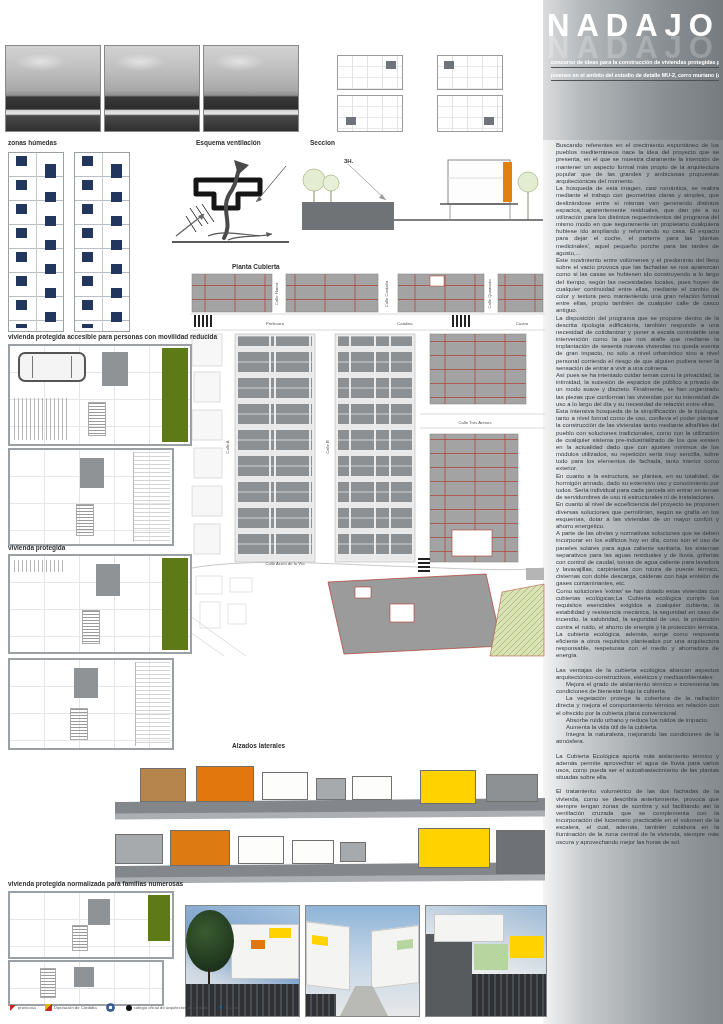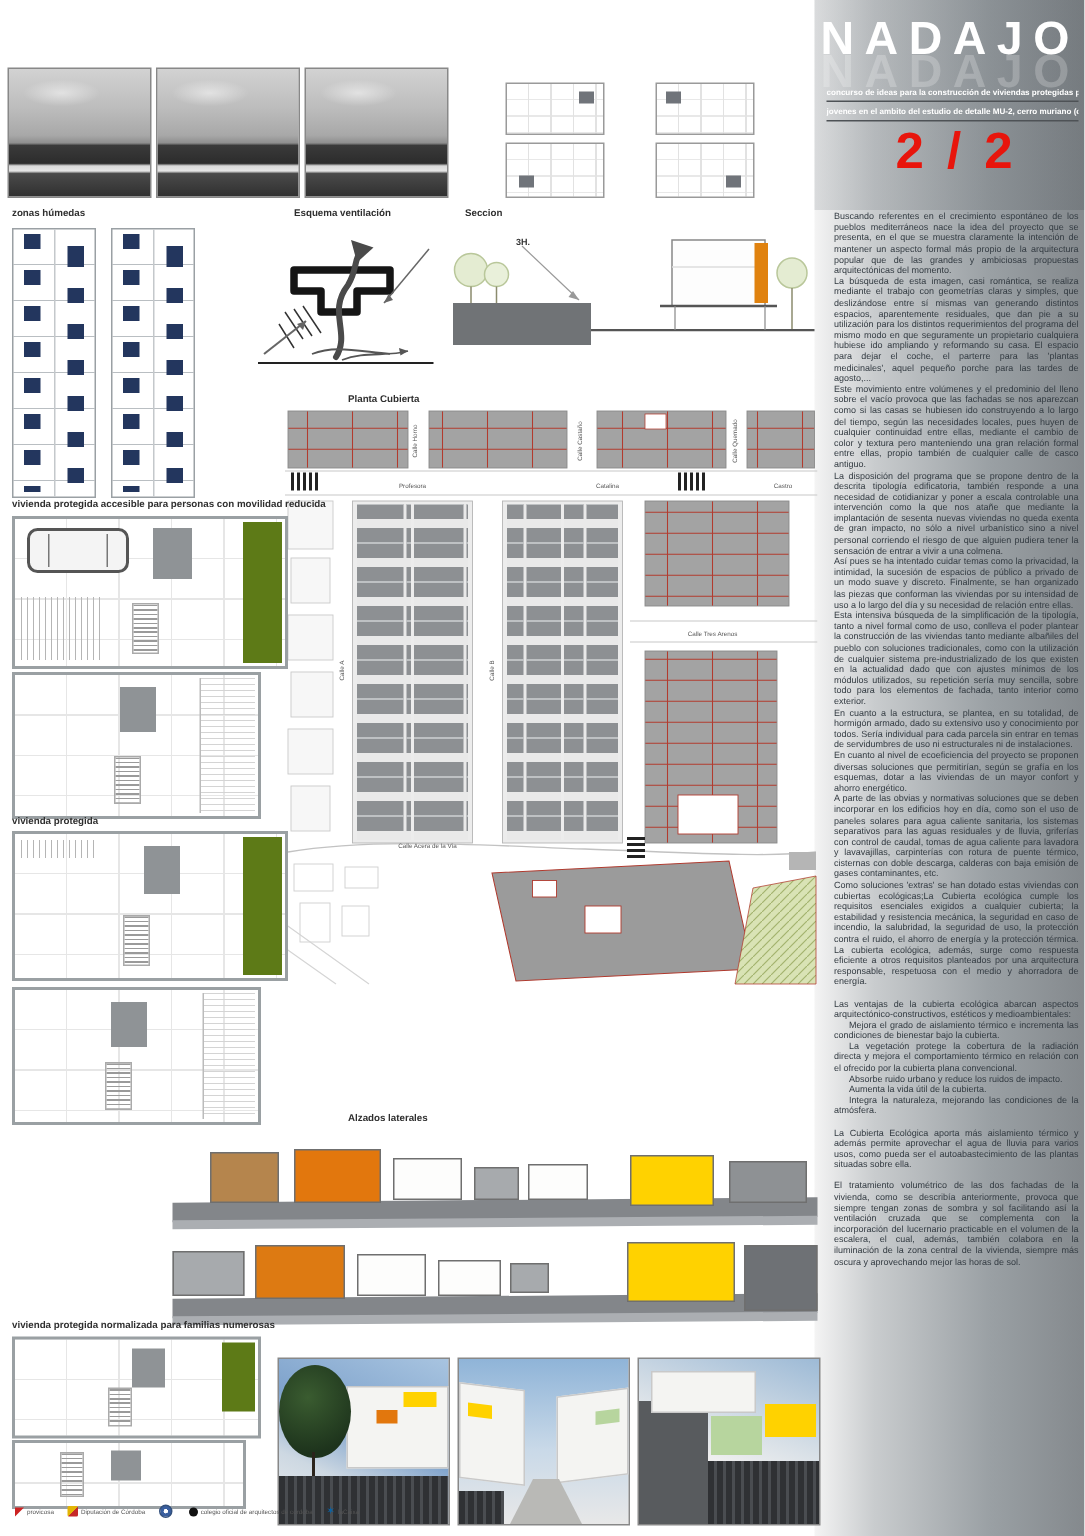--- a/index.html
+++ b/index.html
@@ -100,21 +100,20 @@
 </head>
 <body>
 
 <div id="sheet">
 
   <div id="rightcol"></div>
   <div class="title ghost">NADAJO</div>
   <div class="title">NADAJO</div>
   <div class="sub" id="sub1">concurso de ideas para la construcción de viviendas protegidas para</div>
   <div class="sub" id="sub2">jovenes en el ambito del estudio de detalle MU-2, cerro muriano (cordoba)</div>
-  <div class="sheetnum">2 / 2</div>
   <div id="memoria">
       <p class="mem">Buscando referentes en el crecimiento espontáneo de los pueblos mediterráneos nace la idea del proyecto que se presenta, en el que se muestra claramente la intención de mantener un aspecto formal más propio de la arquitectura popular que de las grandes y ambiciosas propuestas arquitectónicas del momento.</p>
       <p class="mem">La búsqueda de esta imagen, casi romántica, se realiza mediante el trabajo con geometrías claras y simples, que deslizándose entre sí mismas van generando distintos espacios, aparentemente residuales, que dan pie a su utilización para los distintos requerimientos del programa del mismo modo en que seguramente un propietario cualquiera hubiese ido ampliando y reformando su casa. El espacio para dejar el coche, el parterre para las 'plantas medicinales', aquel pequeño porche para las tardes de agosto,...</p>
       <p class="mem">Este movimiento entre volúmenes y el predominio del lleno sobre el vacío provoca que las fachadas se nos aparezcan como si las casas se hubiesen ido construyendo a lo largo del tiempo, según las necesidades locales, pues huyen de cualquier continuidad entre ellas, mediante el cambio de color y textura pero manteniendo una gran relación formal entre ellas, propio también de cualquier calle de casco antiguo.</p>
       <p class="mem">La disposición del programa que se propone dentro de la descrita tipología edificatoria, también responde a una necesidad de cotidianizar y poner a escala controlable una intervención como la que nos atañe que mediante la implantación de sesenta nuevas viviendas no queda exenta de gran impacto, no sólo a nivel urbanístico sino a nivel personal corriendo el riesgo de que alguien pudiera tener la sensación de entrar a vivir a una colmena.</p>
       <p class="mem">Así pues se ha intentado cuidar temas como la privacidad, la intimidad, la sucesión de espacios de público a privado de un modo suave y discreto. Finalmente, se han organizado las piezas que conforman las viviendas por su intensidad de uso a lo largo del día y su necesidad de relación entre ellas.</p>
       <p class="mem">Esta intensiva búsqueda de la simplificación de la tipología, tanto a nivel formal como de uso, conlleva el poder plantear la construcción de las viviendas tanto mediante albañiles del pueblo con soluciones tradicionales, como con la utilización de cualquier sistema pre-industrializado de los que existen en la actualidad dado que con ajustes mínimos de los módulos utilizados, su repetición sería muy sencilla, sobre todo para los elementos de fachada, tanto interior como exterior.</p>
       <p class="mem">En cuanto a la estructura, se plantea, en su totalidad, de hormigón armado, dado su extensivo uso y conocimiento por todos. Sería individual para cada parcela sin entrar en temas de servidumbres de uso ni estructurales ni de instalaciones.</p>
       <p class="mem">En cuanto al nivel de ecoeficiencia del proyecto se proponen diversas soluciones que permitirían, según se grafía en los esquemas, dotar a las viviendas de un mayor confort y ahorro energético.</p>
       <p class="mem">A parte de las obvias y normativas soluciones que se deben incorporar en los edificios hoy en día, como son el uso de paneles solares para agua caliente sanitaria, los sistemas separativos para las aguas residuales y de lluvia, griferías con control de caudal, tomas de agua caliente para lavadora y lavavajillas, carpinterías con rotura de puente térmico, cisternas con doble descarga, calderas con baja emisión de gases contaminantes, etc.</p>

